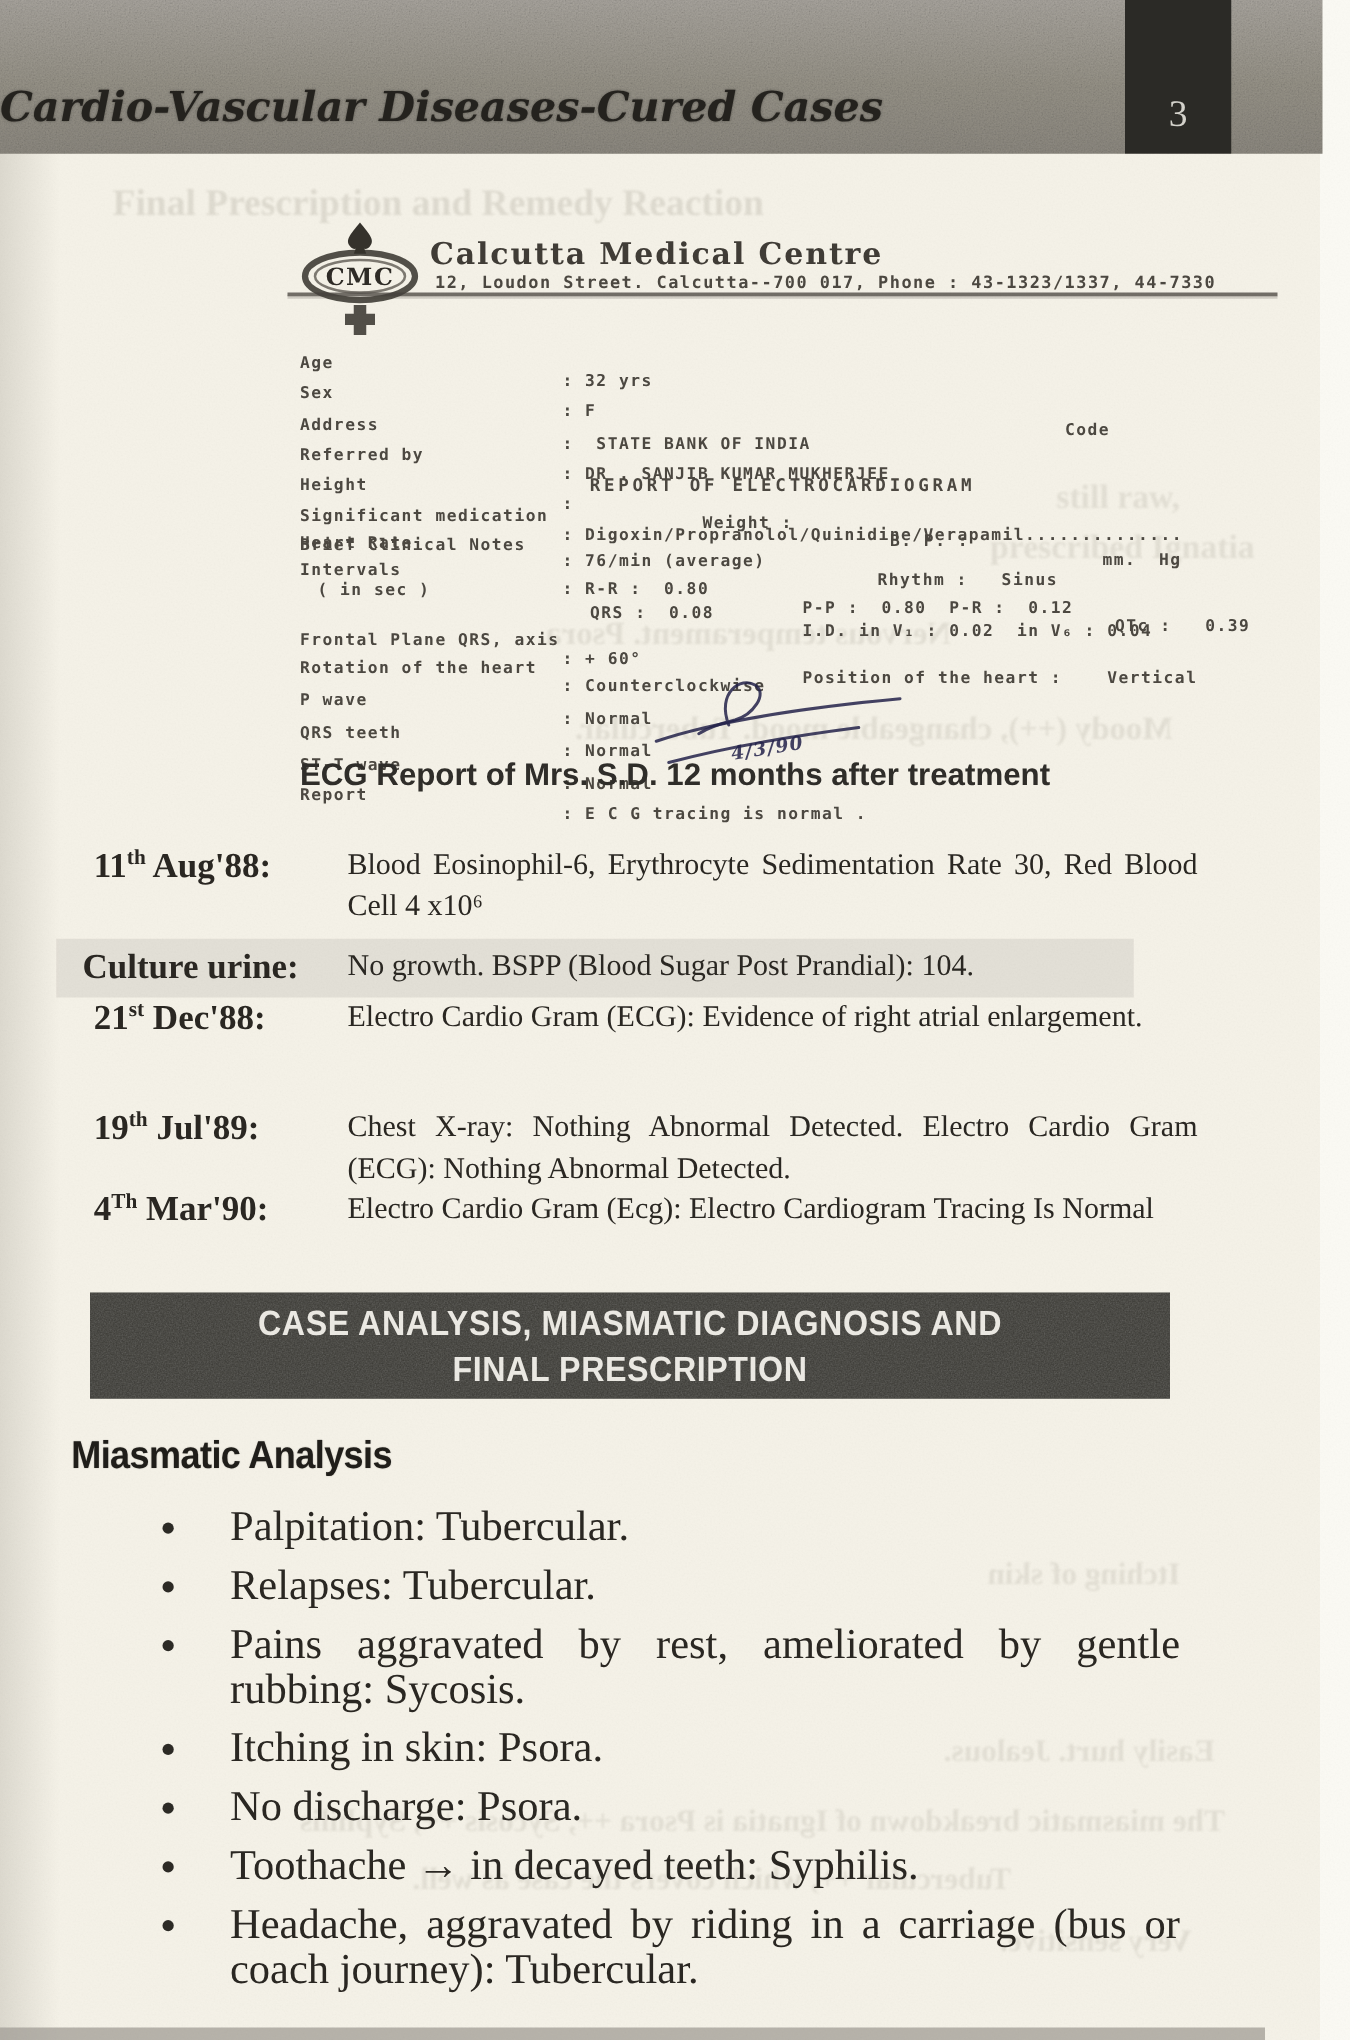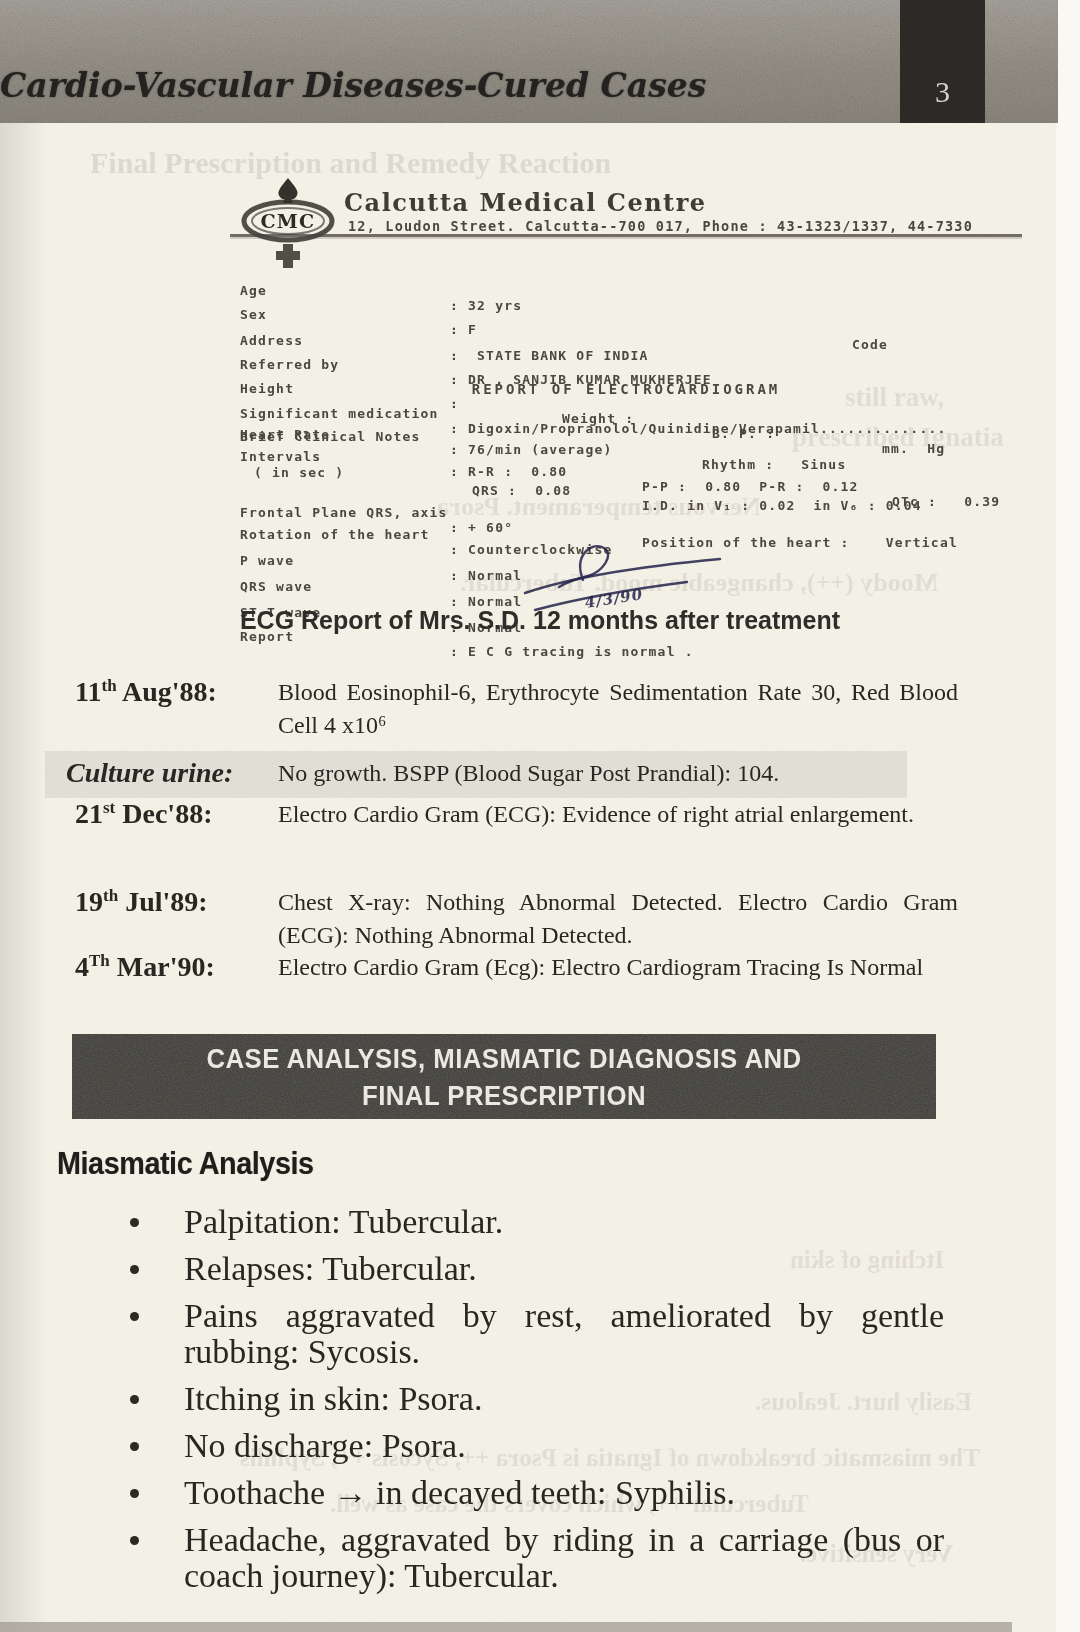--- a/index.html
+++ b/index.html
@@ -68,21 +68,21 @@
   .caption{position:absolute;left:0;top:606px;width:1080px;text-align:center;
     font-family:"Liberation Sans",sans-serif;font-weight:700;font-size:25px;color:#2f2d29;
     filter:blur(.2px);}
 
   
   .entry{position:absolute;left:0;width:1080px;}
   .elab{position:absolute;left:75px;font-weight:700;font-size:28px;white-space:pre;}
   .elab sup{font-size:17px;}
   .entry .ebody{position:absolute;left:278px;width:680px;font-size:24px;line-height:33px;
     text-align:justify;}
-  .entry.culture .elab{left:66px;font-style:italic;}
+  .entry.culture .elab{left:66px;}
   .entry.culture .ebody{text-align:left;}
   .hl-band{position:absolute;left:45px;top:751px;width:862px;height:47px;background:var(--highlight);opacity:.8;}
 
   
   .banner{position:absolute;left:72px;top:1034px;width:864px;height:85px;background:var(--banner_bg);
     overflow:hidden;display:flex;flex-direction:column;justify-content:center;}
   .banner svg.noise{position:absolute;inset:0;opacity:.25;mix-blend-mode:screen;}
   .banner .bline{position:relative;text-align:center;font-family:"Liberation Sans",sans-serif;
     font-weight:700;font-size:28px;line-height:37px;color:var(--banner_text);
     transform:scaleX(.92);letter-spacing:.5px;}
@@ -208,21 +208,21 @@
   </div>
   <div class="rrow" style="top:340px">
     <span class="lab">Rotation of the heart</span>
     <span class="v" style="left:218px">: Counterclockwise</span>
   </div>
   <div class="rrow" style="top:366px">
     <span class="lab">P wave</span>
     <span class="v" style="left:218px">: Normal</span>
   </div>
   <div class="rrow" style="top:392px">
-    <span class="lab">QRS wave</span>
+    <span class="lab">QRS teeth</span>
     <span class="v" style="left:218px">: Normal</span>
   </div>
   <div class="rrow" style="top:418px">
     <span class="lab">ST-T wave</span>
     <span class="v" style="left:218px">: Normal</span>
   </div>
   <div class="rrow" style="top:442px">
     <span class="lab">Report</span>
     <span class="v" style="left:218px">: E C G tracing is normal .</span>
   </div>

